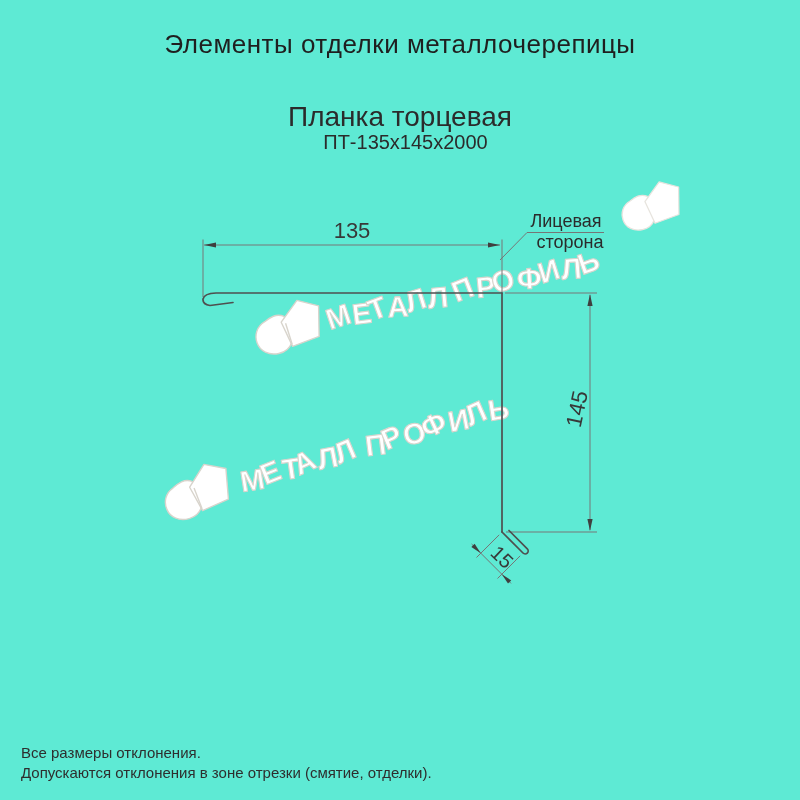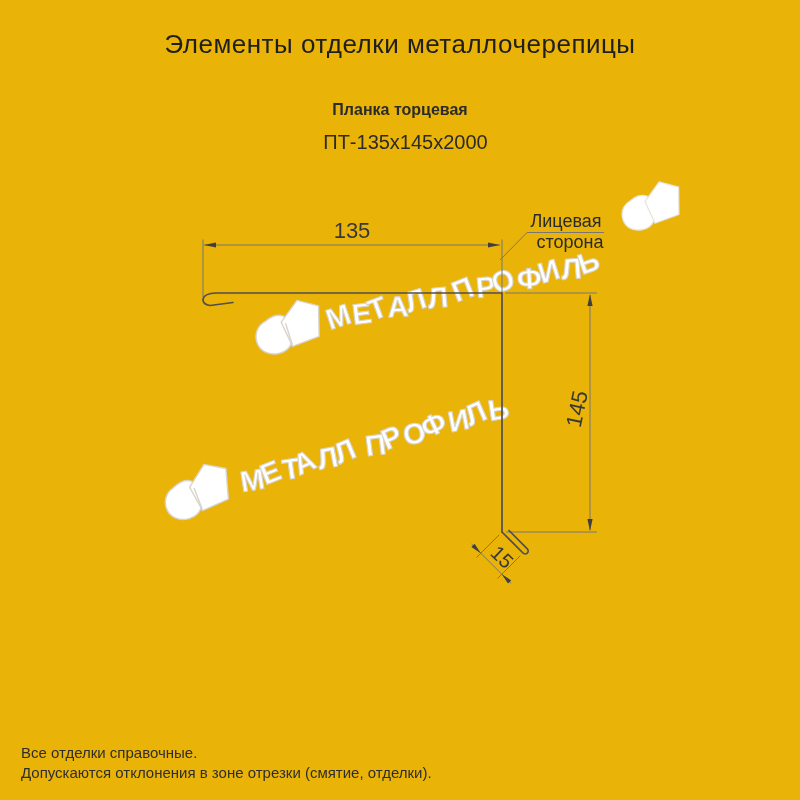--- a/index.html
+++ b/index.html
@@ -1,32 +1,32 @@
 <!DOCTYPE html>
 <html><head>
 <meta charset="utf-8">
 <style>
   html,body{margin:0;padding:0;background:#ffffff;}
   .sheet{
     position:relative;
     width:800px;height:800px;
-    background:#eab308;
+    background:#5eead4;
     overflow:hidden;
     font-family:"Liberation Sans","DejaVu Sans",sans-serif;
   }
   .page-title{
     position:absolute;top:29px;left:0;right:0;
     text-align:center;
     font-size:26px;font-weight:400;color:#1f1f1f;
     letter-spacing:0.5px;
   }
   .product-name{
     position:absolute;top:101px;left:0;right:0;
     text-align:center;
-    font-size:16px;font-weight:700;color:#2b2b2b;
+    font-size:28px;font-weight:400;color:#2b2b2b;
   }
   .product-code{
     position:absolute;top:131px;left:11px;right:0;
     text-align:center;
     font-size:20px;font-weight:400;color:#2b2b2b;
   }
   .notes{position:absolute;left:21px;top:743px;}
   .note-line{font-size:15px;color:#2e2e2e;line-height:20px;}
   svg{position:absolute;top:0;left:0;}
   svg text{font-family:"Liberation Sans","DejaVu Sans",sans-serif;}
@@ -106,17 +106,17 @@
 
     <text class="dim-text" x="577" y="409" text-anchor="middle" dominant-baseline="central" transform="rotate(-78,577,409)">145</text>
 
     <text class="dim-text-small" x="502" y="557" text-anchor="middle" dominant-baseline="central" transform="rotate(44,502,557)">15</text>
 
     <text class="callout-text" x="566" y="227" text-anchor="middle">Лицевая</text>
     <text class="callout-text" x="570" y="248" text-anchor="middle">сторона</text>
   </svg>
 
   <div class="notes">
-    <div class="note-line">Все отделки справочные.</div>
+    <div class="note-line">Все размеры отклонения.</div>
     <div class="note-line">Допускаются отклонения в зоне отрезки (смятие, отделки).</div>
   </div>
 
 </div>
 
 </body></html>

